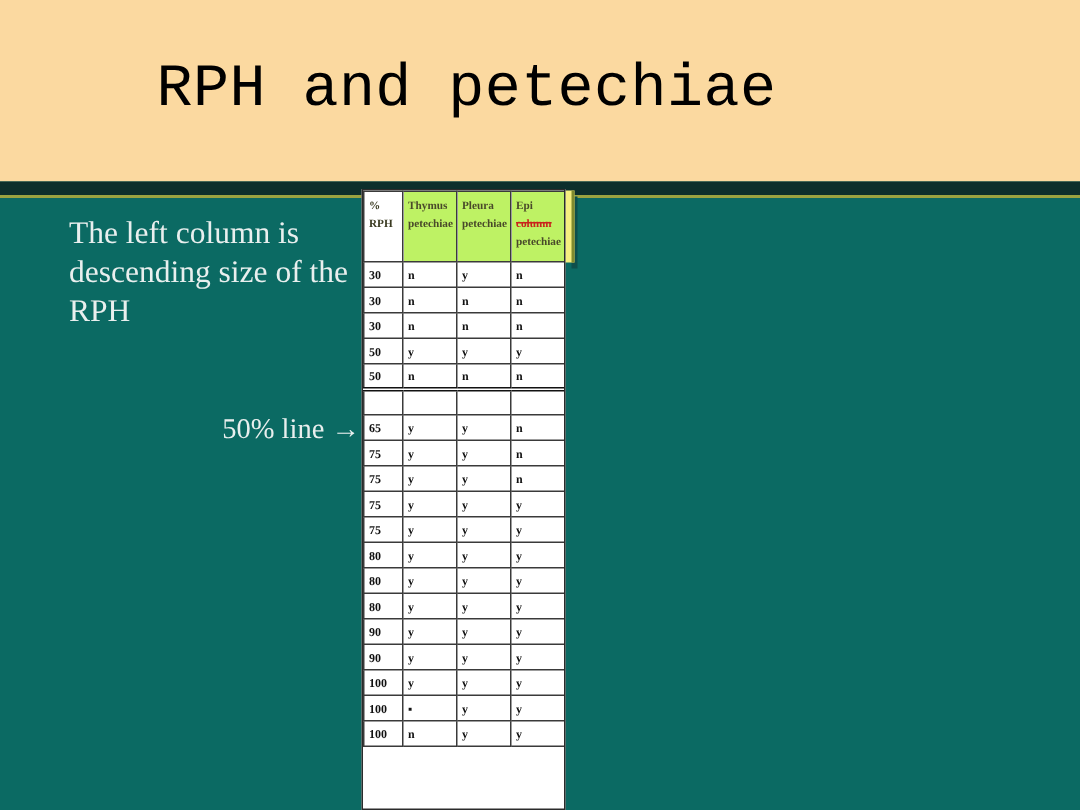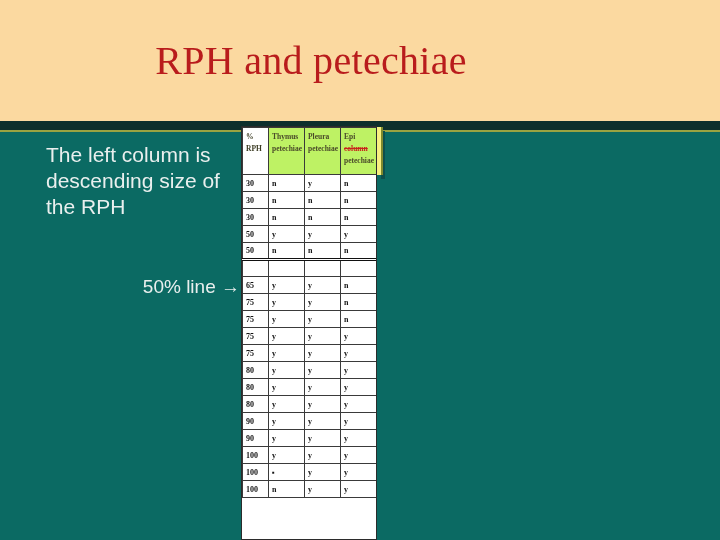--- a/index.html
+++ b/index.html
@@ -31,22 +31,22 @@
     box-sizing: border-box;
   }
   .banner-title {
     position: absolute;
     left: 0;
     top: 38px;
     width: 622px;
     text-align: center;
     font-size: 40px;
     line-height: 46px;
-    color: #b91c1c;
-    font-family: Liberation Serif, serif;
+    color: #000000;
+    font-family: Liberation Mono, monospace;
     letter-spacing: 0.3px;
     white-space: nowrap;
   }
   .banner-rule-dark {
     position: absolute;
     left: 0; top: 121px;
     width: 720px;
     height: 9px;
     background: #0d2f2c;
   }
@@ -55,21 +55,21 @@
     left: 0; top: 130px;
     width: 720px;
     height: 2px;
     background: #9aa341;
   }
 
   
   .caption {
     position: absolute;
     color: #e9efee;
-    font-family: Liberation Sans, sans-serif;
+    font-family: Liberation Serif, serif;
   }
   .cap-top {
     left: 46px;
     top: 142px;
     width: 190px;
     font-size: 21px;
     line-height: 26px;
   }
   .cap-mid {
     left: 46px;

